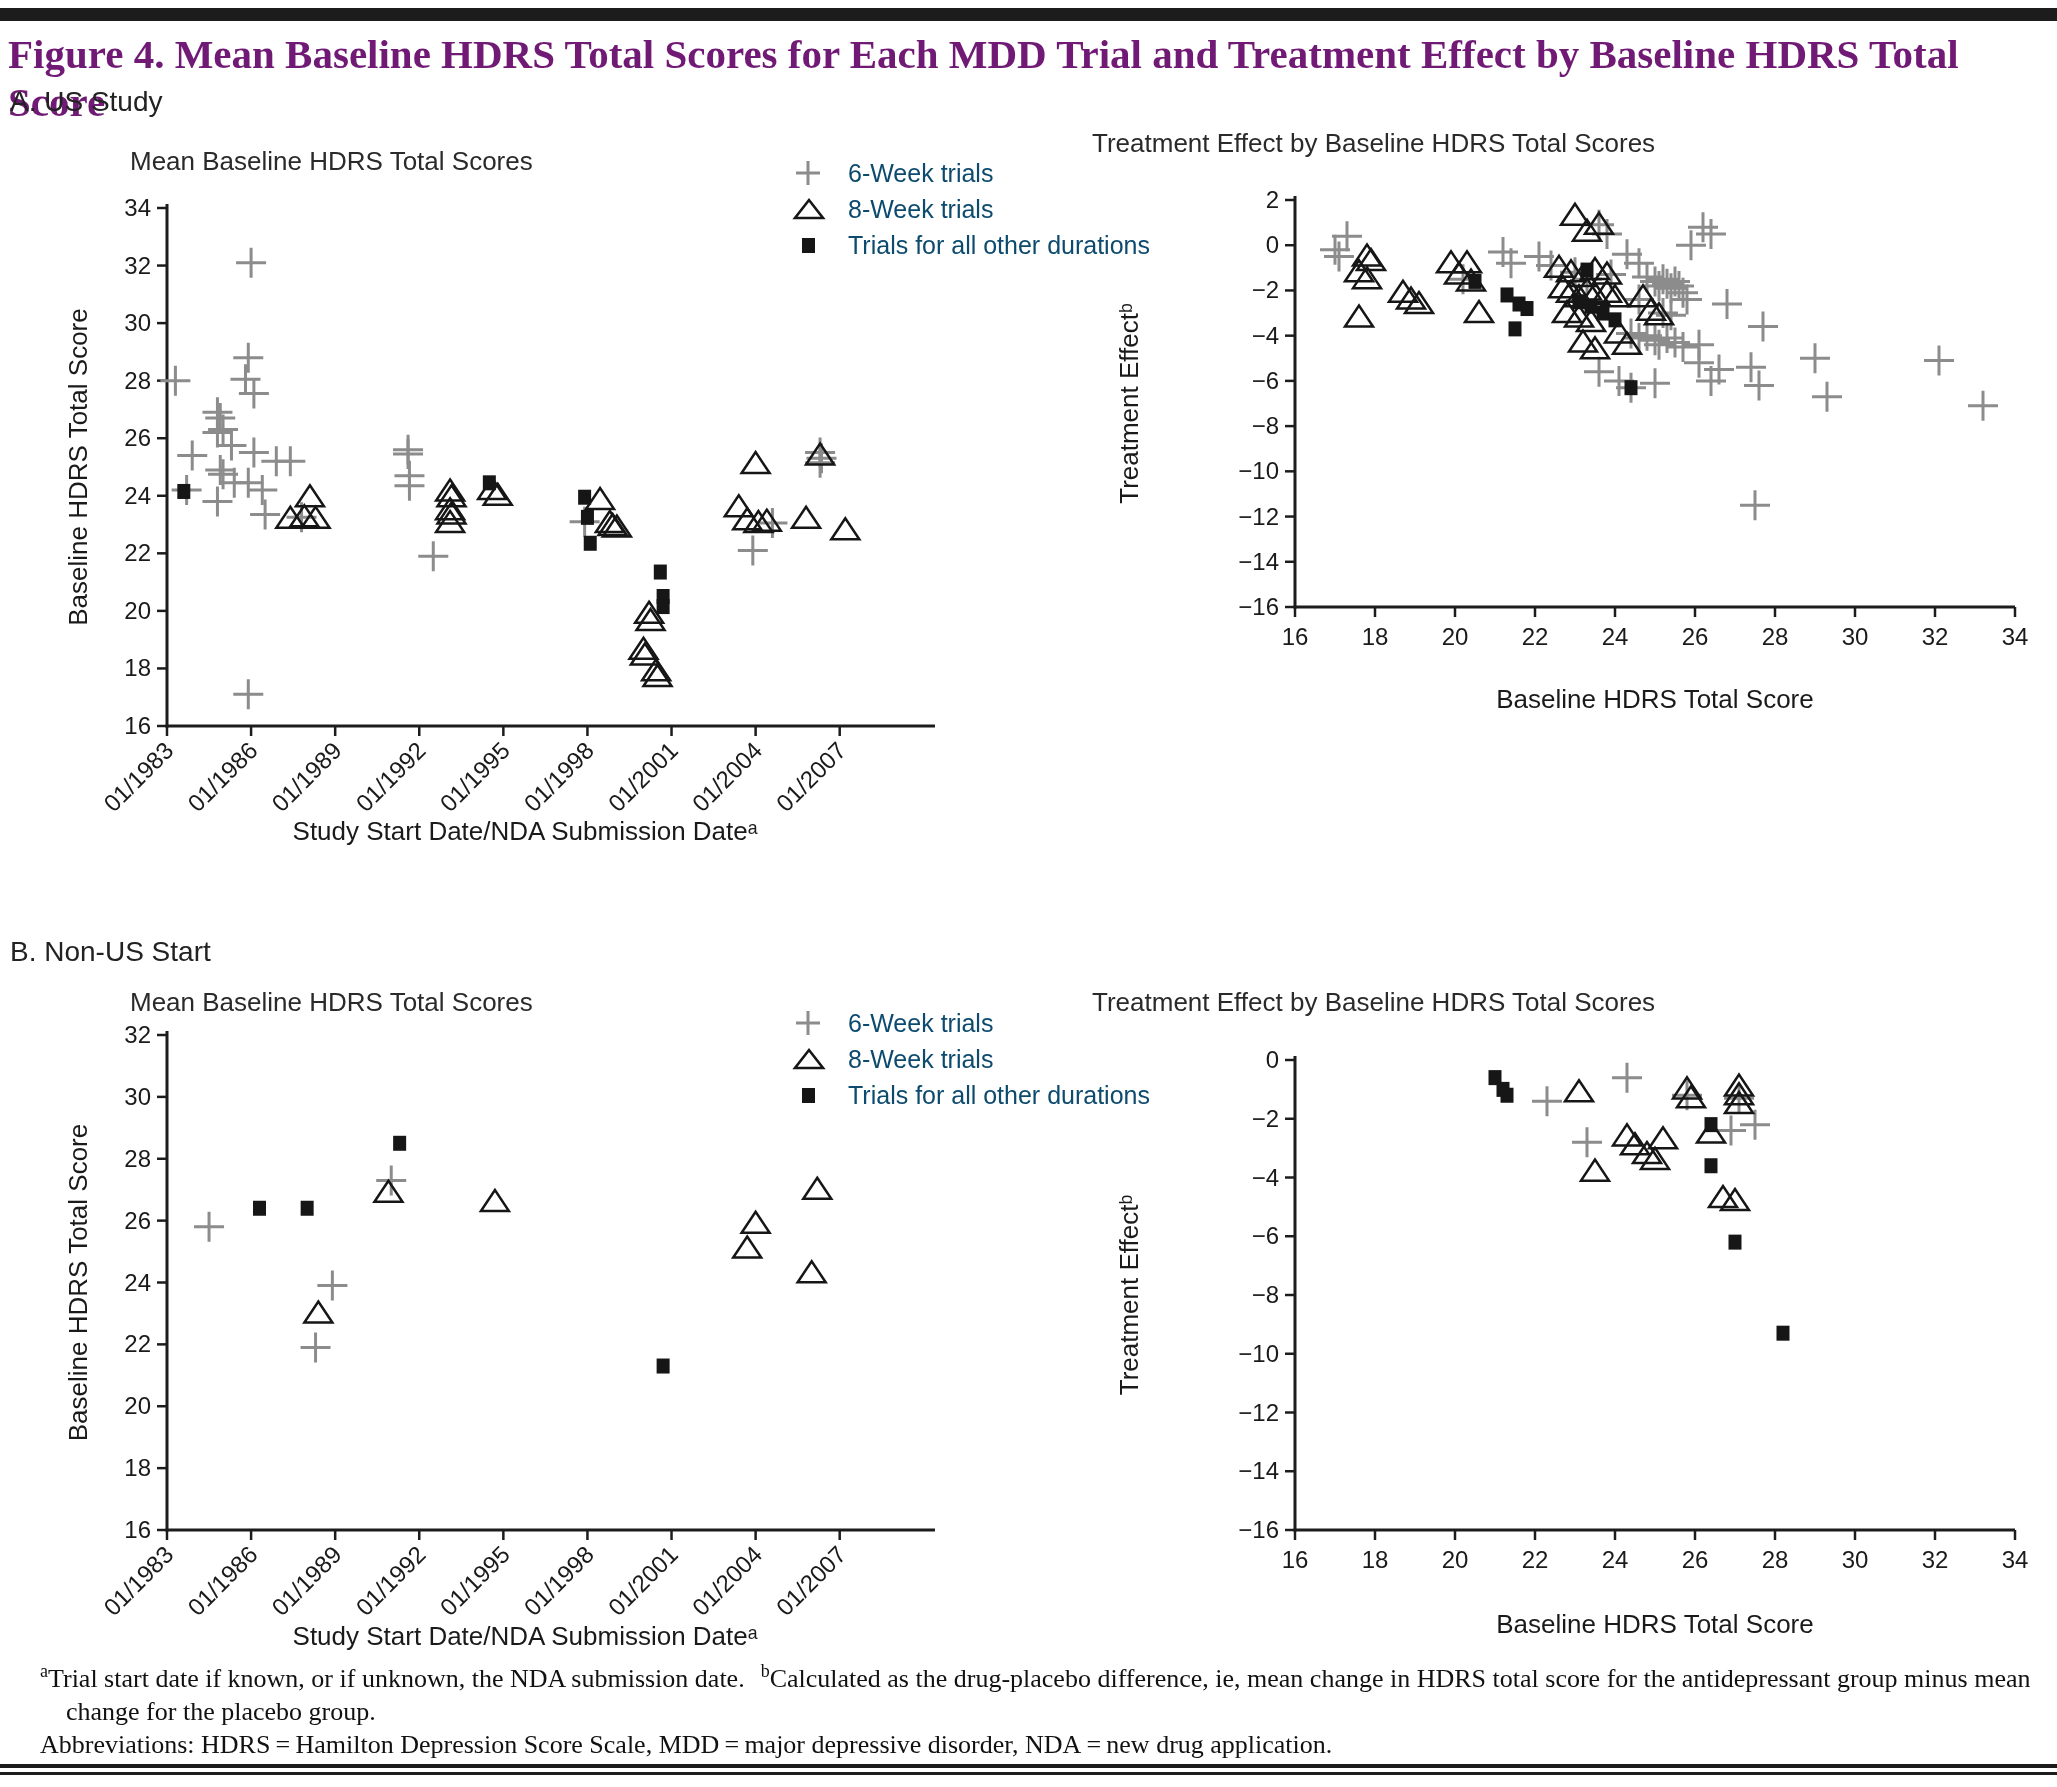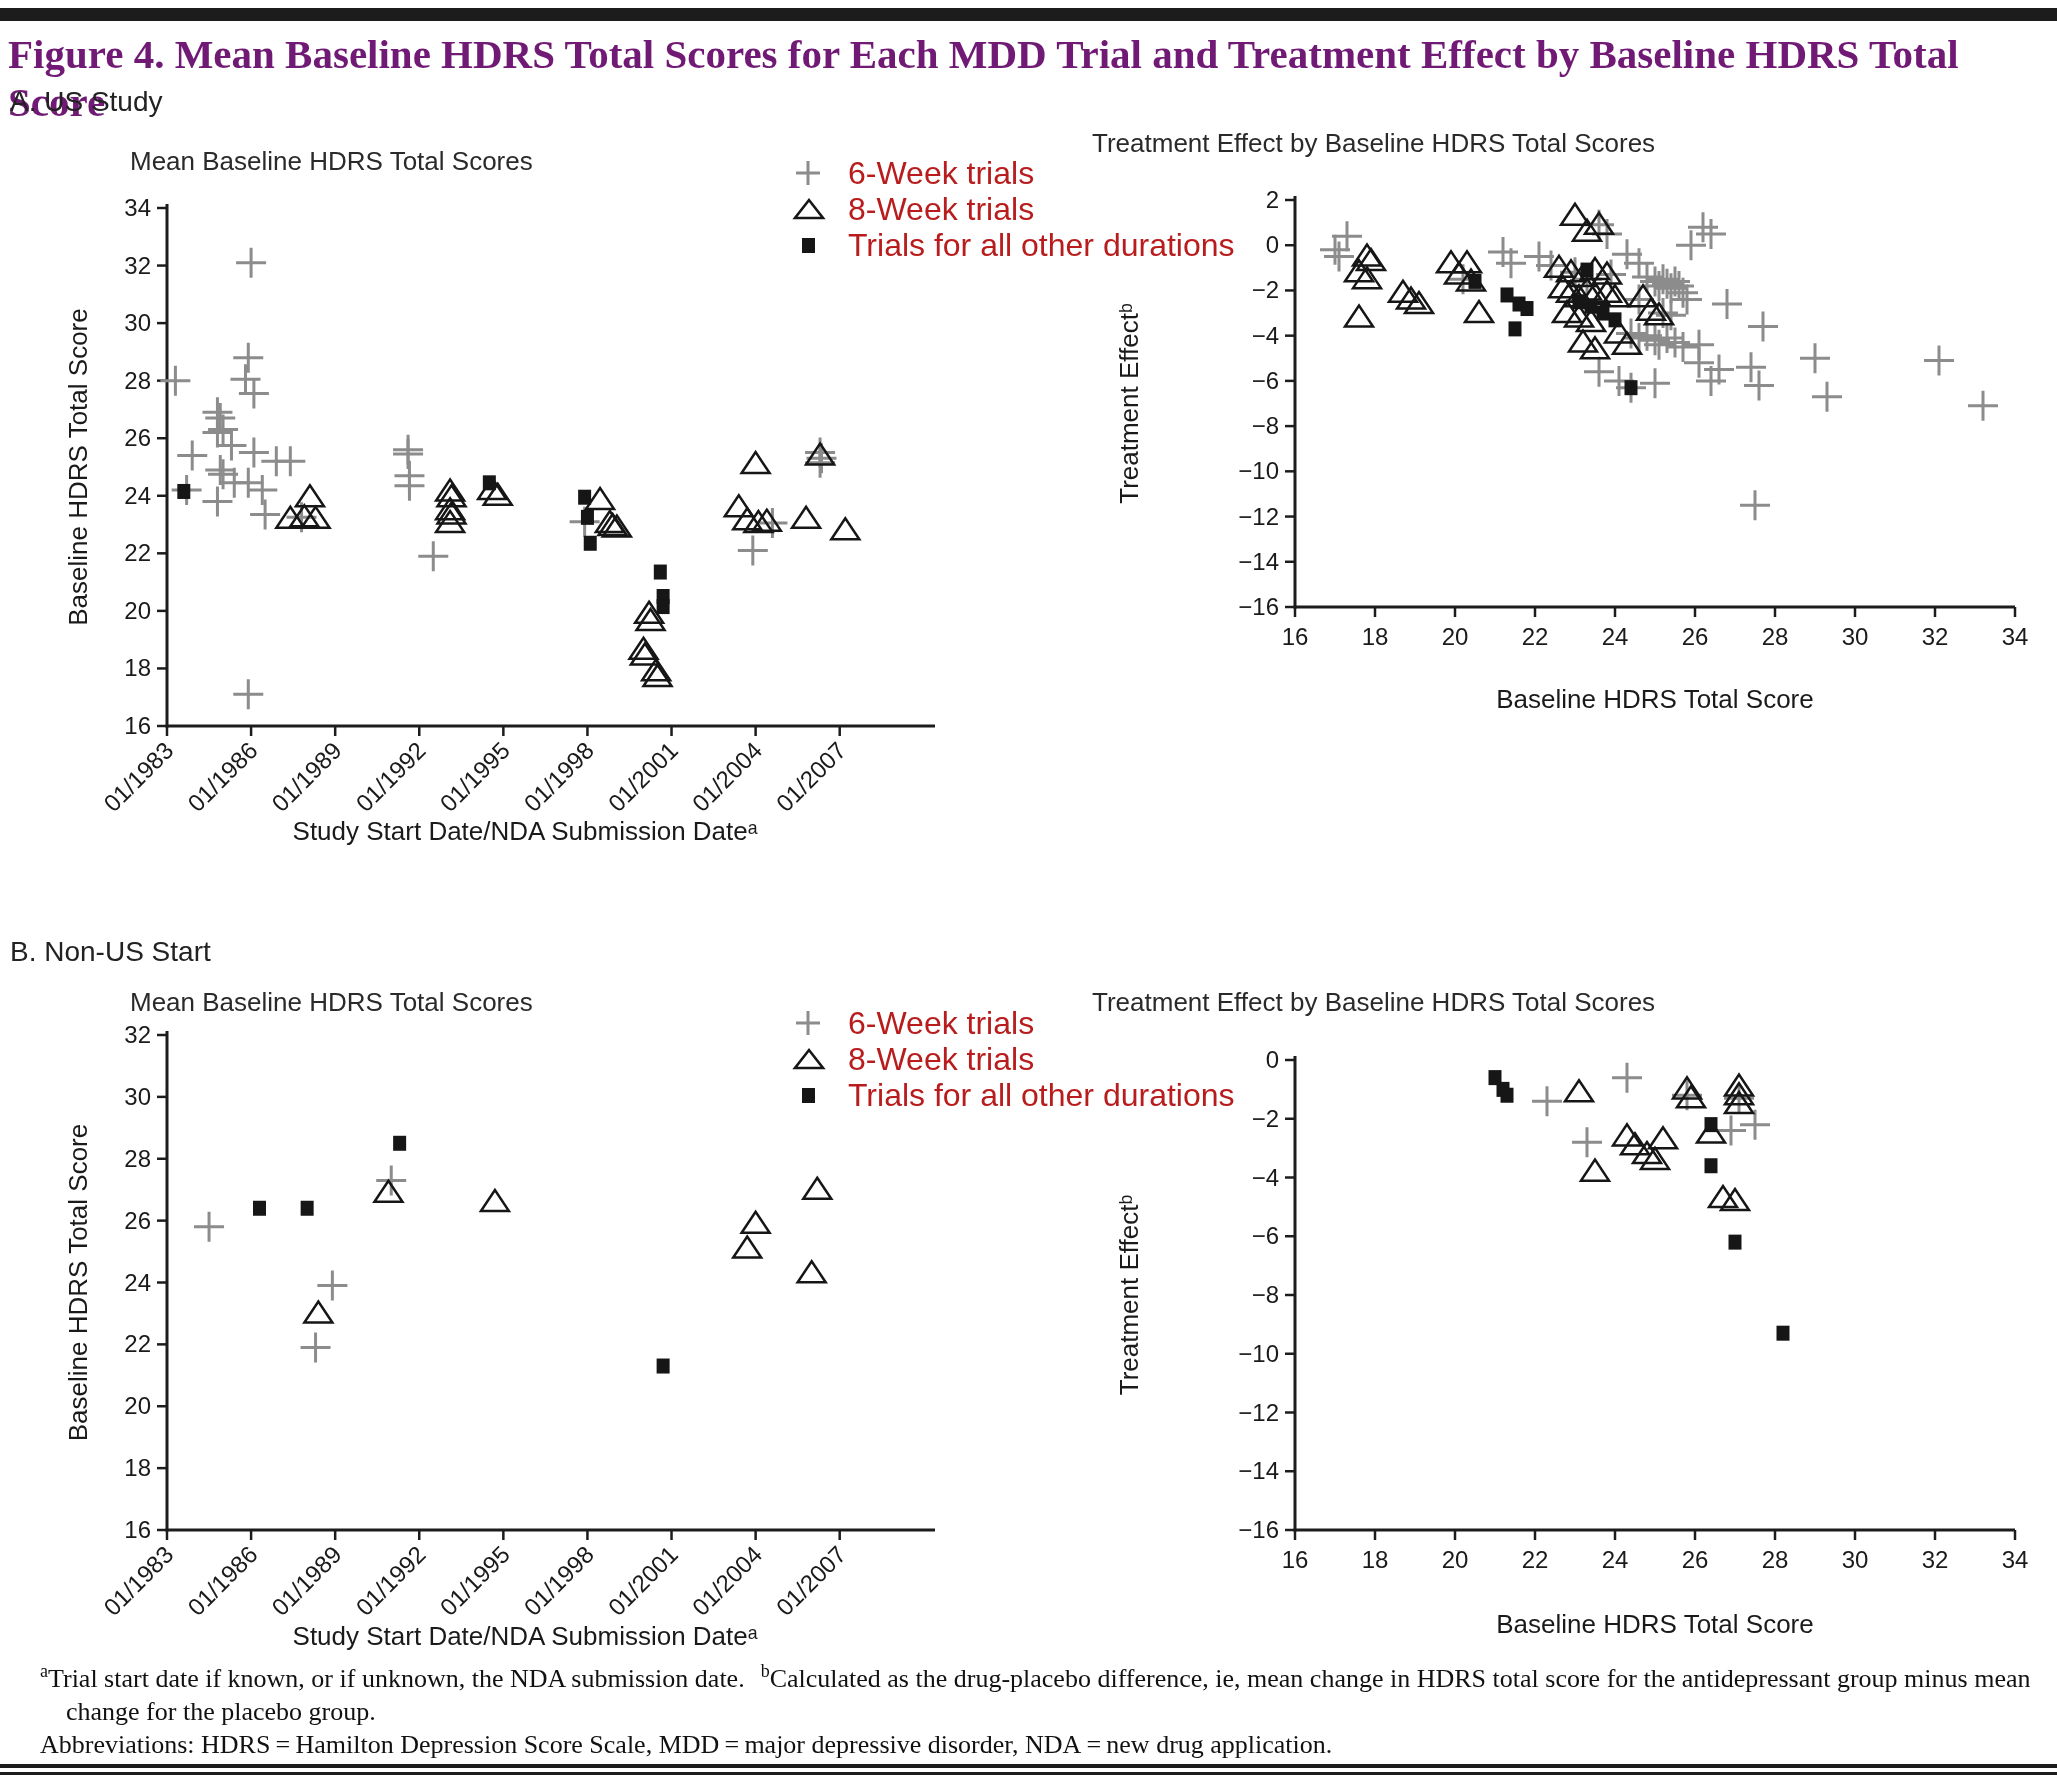--- a/index.html
+++ b/index.html
@@ -28,21 +28,21 @@
   .chart-title{position:absolute;font-size:26px;color:#2a2a2a;white-space:nowrap;}
   #chart-a-left .chart-title{left:75px;top:28px;}
   #chart-a-right .chart-title{left:12px;top:10px;}
   #chart-b-left .chart-title{left:75px;top:2px;}
   #chart-b-right .chart-title{left:12px;top:2px;}
   .chart svg{position:absolute;left:0;top:0;}
   .legend{position:absolute;display:flex;flex-direction:column;gap:2px;}
   #legend-a{left:792px;top:156px;}
   #legend-b{left:792px;top:1006px;}
   .legend-item{display:flex;align-items:center;gap:10px;height:34px;}
-  .legend-item span.lbl{font-size:32px;color:#b91c1c;}
+  .legend-item span.lbl{font-size:25px;color:#0c4a6e;}
   .footnotes{
     position:absolute;left:8px;top:1660px;width:2042px;
     font-family:"Liberation Serif",serif;font-size:26px;color:#111;
     line-height:1.28;
     margin-left:32px;
   }
   .footnote-main{padding-left:26px;text-indent:-26px;}
   .footnotes sup{font-size:18px;}
   .sup-b-gap{margin-left:16px;}
   .bottom-rule-1{position:absolute;left:0;top:1764px;width:2057px;height:4px;background:#1c1c1c;}

